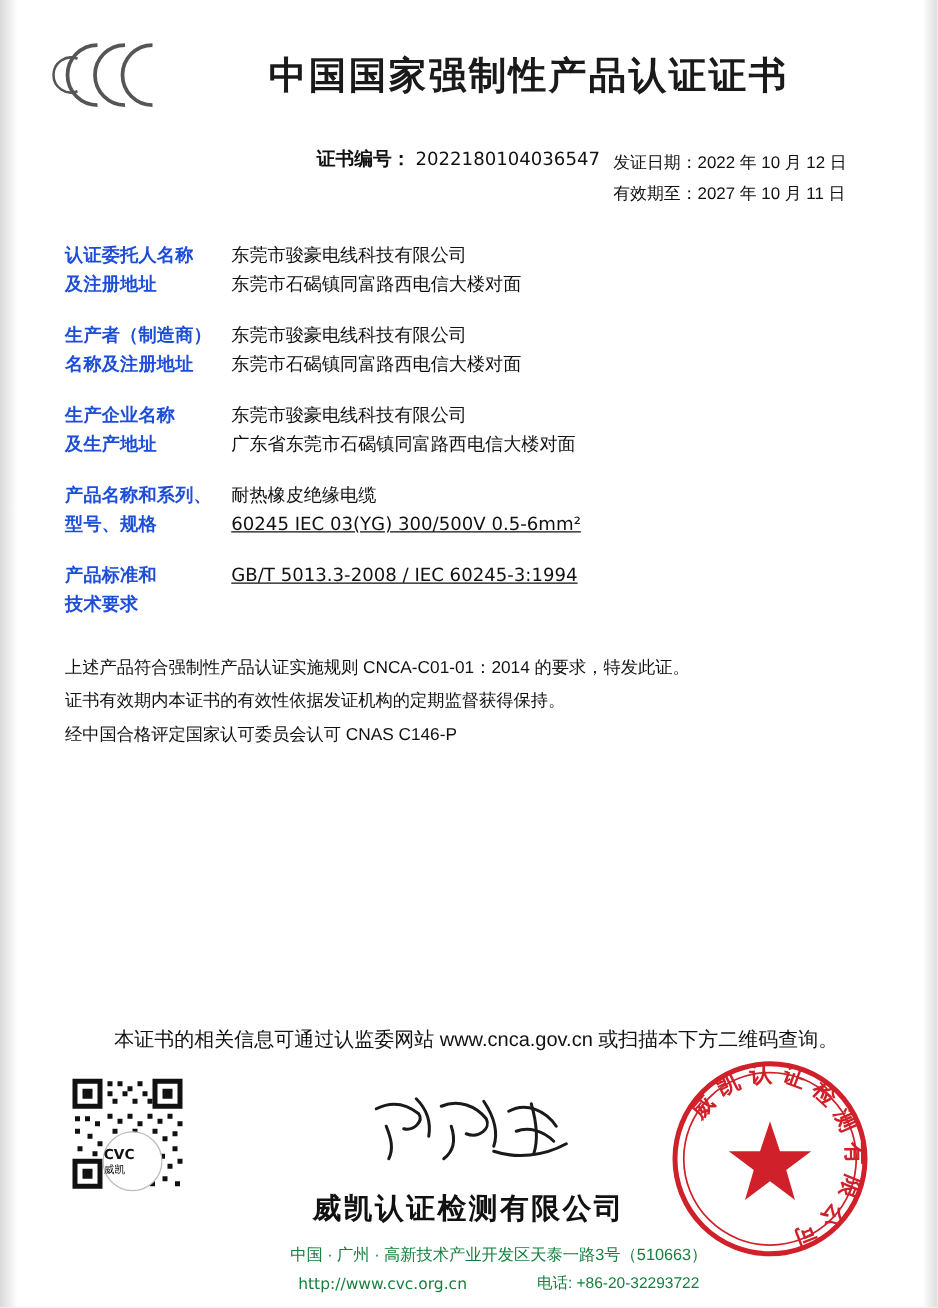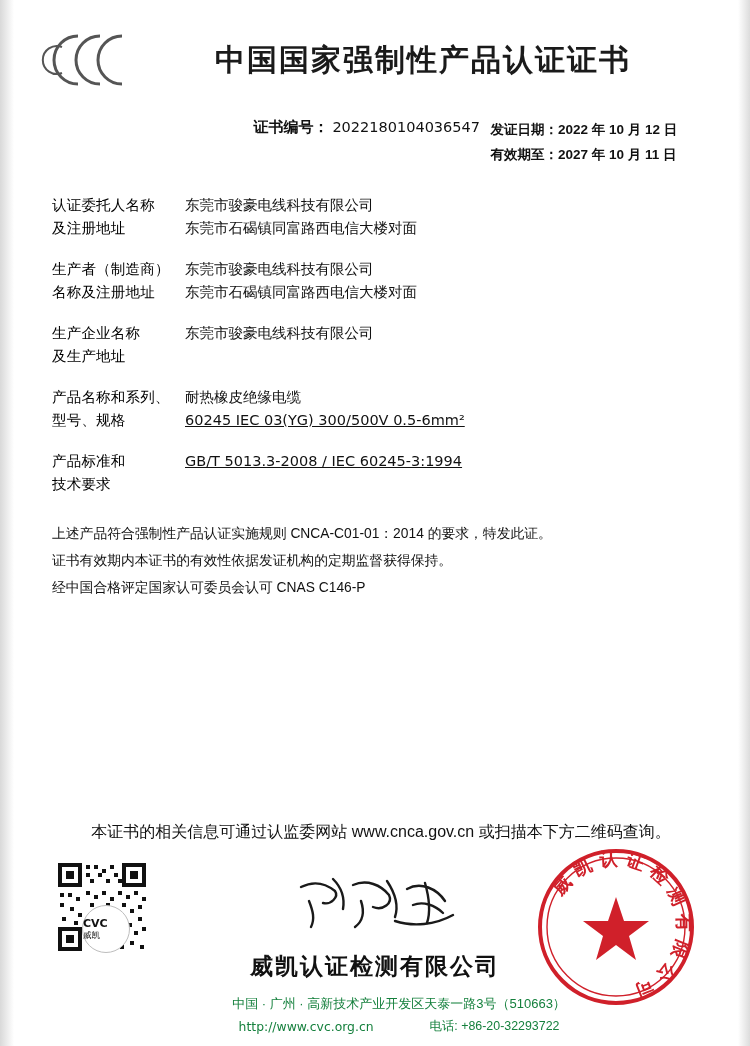--- a/index.html
+++ b/index.html
@@ -87,43 +87,42 @@
   .dates {
     width: 230px;
     flex: 0 0 auto;
     font-size: 13.5px;
     line-height: 1.85;
     color: #111;
   }
   .date-line {
     display: flex;
     justify-content: flex-start;
-    font-weight: bold;
   }
   .date-label { width: 78px; flex: 0 0 auto; }
   .date-value { white-space: nowrap; }
 
   
   .fields {
     margin-top: 26px;
     padding-left: 52px;
     padding-right: 40px;
   }
   .field-row {
     display: flex;
     align-items: flex-start;
     margin-bottom: 17px;
   }
   .field-label {
     width: 133px;
     flex: 0 0 auto;
     font-size: 14.5px;
-    font-weight: normal;
+    font-weight: bold;
     line-height: 1.62;
-    color: #000000;
+    color: #1d4ed8;
     letter-spacing: 0.2px;
   }
   .field-label div { white-space: nowrap; }
   .field-value {
     flex: 1;
     font-size: 14.5px;
     line-height: 1.62;
     color: #111;
   }
   .field-value div { white-space: nowrap; }
@@ -304,20 +303,21 @@
       </div>
     </div>
 
     <div class="field-row">
       <div class="field-label">
         <div>生产企业名称</div>
         <div>及生产地址</div>
       </div>
       <div class="field-value">
         <div>东莞市骏豪电线科技有限公司</div>
+        <div>广东省东莞市石碣镇同富路西电信大楼对面</div>
       </div>
     </div>
 
     <div class="field-row">
       <div class="field-label">
         <div>产品名称和系列、</div>
         <div>型号、规格</div>
       </div>
       <div class="field-value">
         <div>耐热橡皮绝缘电缆</div>

